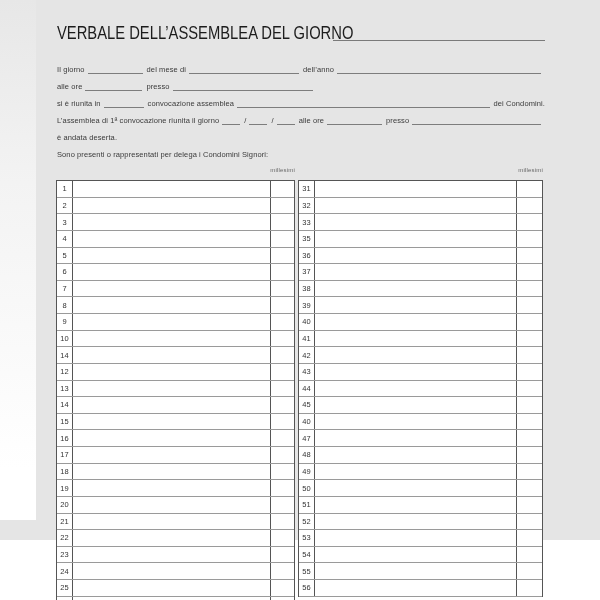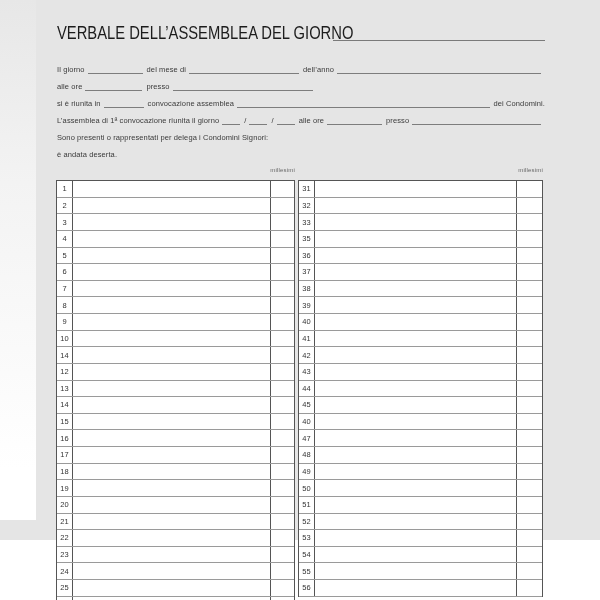--- a/index.html
+++ b/index.html
@@ -95,24 +95,24 @@
         <span class="ftext">/</span>
         <span class="blk" style="width: 18px;"></span>
         <span class="ftext">/</span>
         <span class="blk" style="width: 18px;"></span>
         <span class="ftext">alle ore</span>
         <span class="blk" style="width: 55px;"></span>
         <span class="ftext">presso</span>
         <span class="blk grow"></span>
       </div>
       <div class="fline">
+        <span class="ftext">è andata deserta.</span>
+      </div>
+      <div class="fline">
         <span class="ftext">Sono presenti o rappresentati per delega i Condomini Signori:</span>
-      </div>
-      <div class="fline">
-        <span class="ftext">è andata deserta.</span>
       </div>
     </div>
 
   <div class="mill-label left">millesimi</div>
   <div class="mill-label right">millesimi</div>
 
   <div class="atable left">
       <div class="trow">
         <div class="tnum">1</div>
         <div class="tname"></div>

